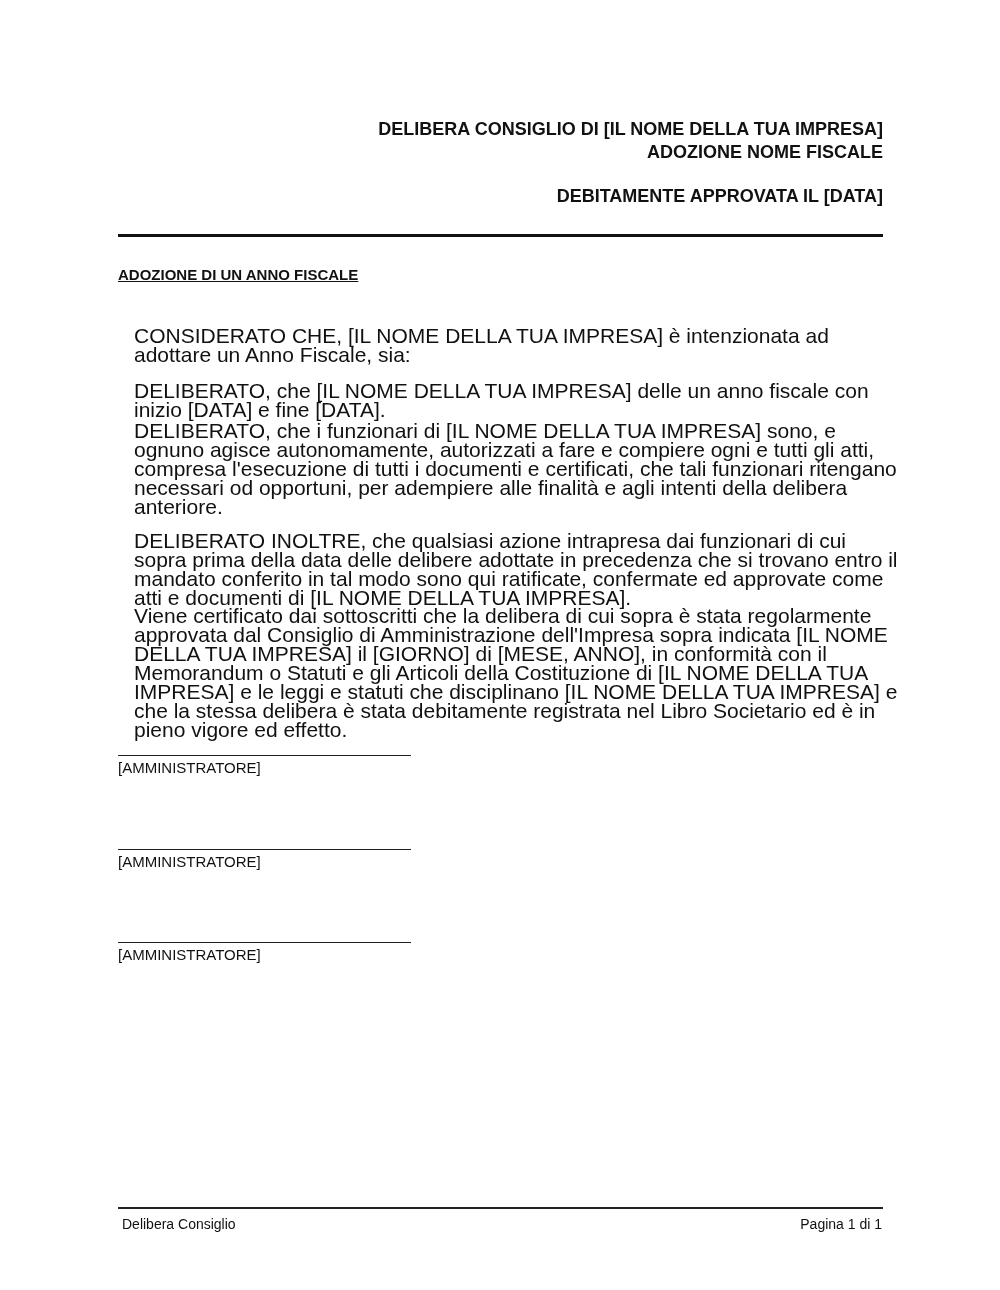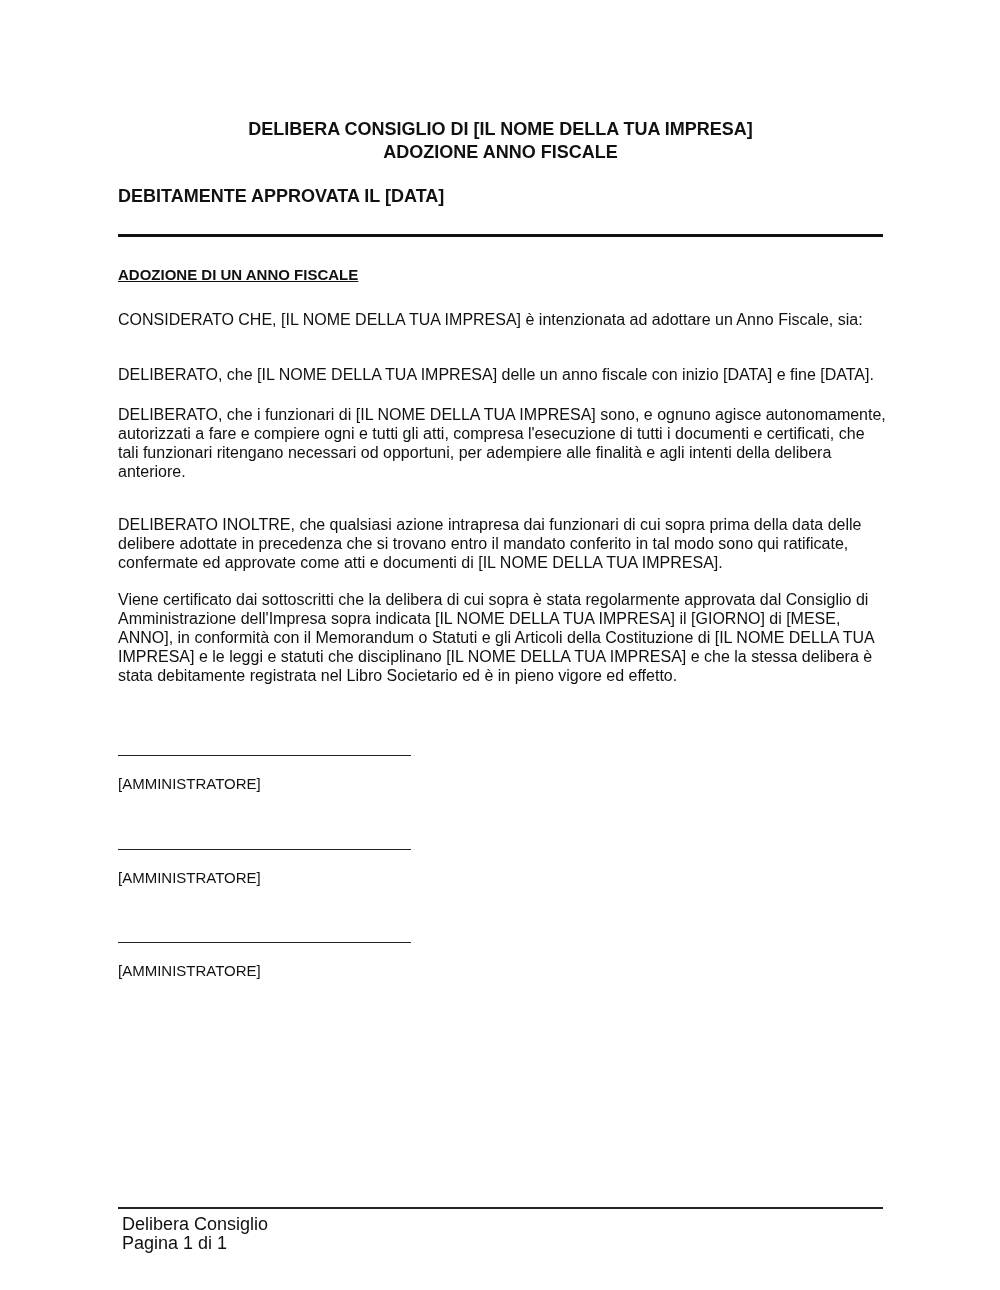--- a/index.html
+++ b/index.html
@@ -1,45 +1,45 @@
 <!DOCTYPE html>
 <html><head>
   <meta charset="utf-8">
   <style>
     html, body { margin: 0; padding: 0; background: #ffffff; }
     body { width: 1000px; height: 1290px; position: relative; font-family: "Liberation Sans", sans-serif; color: #111111; }
     .page { position: absolute; left: 0; top: 0; width: 1000px; height: 1290px; background: #ffffff; }
-    .title-block { position: absolute; left: 118px; width: 765px; top: 118px; text-align: center; font-weight: bold; font-size: 18px; line-height: 23px; }
+    .title-block { position: absolute; left: 118px; width: 765px; top: 118px; text-align: right; font-weight: bold; font-size: 18px; line-height: 23px; }
     .title-line { display: block; }
-    .subtitle { position: absolute; left: 118px; width: 765px; top: 185px; text-align: left; font-weight: bold; font-size: 18px; line-height: 23px; }
+    .subtitle { position: absolute; left: 118px; width: 765px; top: 185px; text-align: right; font-weight: bold; font-size: 18px; line-height: 23px; }
     .rule-thick { position: absolute; left: 118px; width: 765px; top: 234px; height: 3px; background: #111111; }
     .section-heading { position: absolute; left: 118px; top: 265px; font-weight: bold; font-size: 15px; line-height: 19px; text-decoration: underline; }
-    .para { position: absolute; left: 118px; width: 770px; font-size: 16px; line-height: 19px; margin: 0; }
+    .para { position: absolute; left: 118px; width: 770px; font-size: 21px; line-height: 19px; margin: 16px; }
     .p1 { top: 310px; }
     .p2 { top: 365px; }
     .p3 { top: 405px; }
     .p4 { top: 515px; }
     .p5 { top: 590px; }
     .sig { position: absolute; left: 118px; width: 293px; }
     .sig-line { height: 1px; background: #222222; width: 293px; }
-    .sig-label { font-size: 15px; line-height: 19px; margin-top: 18px; }
+    .sig-label { font-size: 15px; line-height: 19px; margin-top: 2px; }
     .sig1 { top: 755px; }
     .sig2 { top: 849px; }
     .sig3 { top: 942px; }
     .footer-rule { position: absolute; left: 118px; width: 765px; top: 1207px; height: 2px; background: #222222; }
-    .footer { position: absolute; left: 122px; width: 760px; top: 1215px; font-size: 18px; line-height: 19px; display: flex; justify-content: space-between; flex-direction: column; }
+    .footer { position: absolute; left: 122px; width: 760px; top: 1215px; font-size: 14px; line-height: 19px; display: flex; justify-content: space-between; }
   </style>
 </head>
 <body>
 
 <div class="page">
 
   <div class="title-block">
     <span class="title-line">DELIBERA CONSIGLIO DI [IL NOME DELLA TUA IMPRESA]</span>
-    <span class="title-line">ADOZIONE ANNO FISCALE</span>
+    <span class="title-line">ADOZIONE NOME FISCALE</span>
   </div>
 
   <div class="subtitle">DEBITAMENTE APPROVATA IL [DATA]</div>
 
   <div class="rule-thick"></div>
 
   <div class="section-heading">ADOZIONE DI UN ANNO FISCALE</div>
 
   <p class="para p1">CONSIDERATO CHE, [IL NOME DELLA TUA IMPRESA] è intenzionata ad adottare un Anno Fiscale, sia:</p>
   <p class="para p2">DELIBERATO, che [IL NOME DELLA TUA IMPRESA] delle un anno fiscale con inizio [DATA] e fine [DATA].</p>

